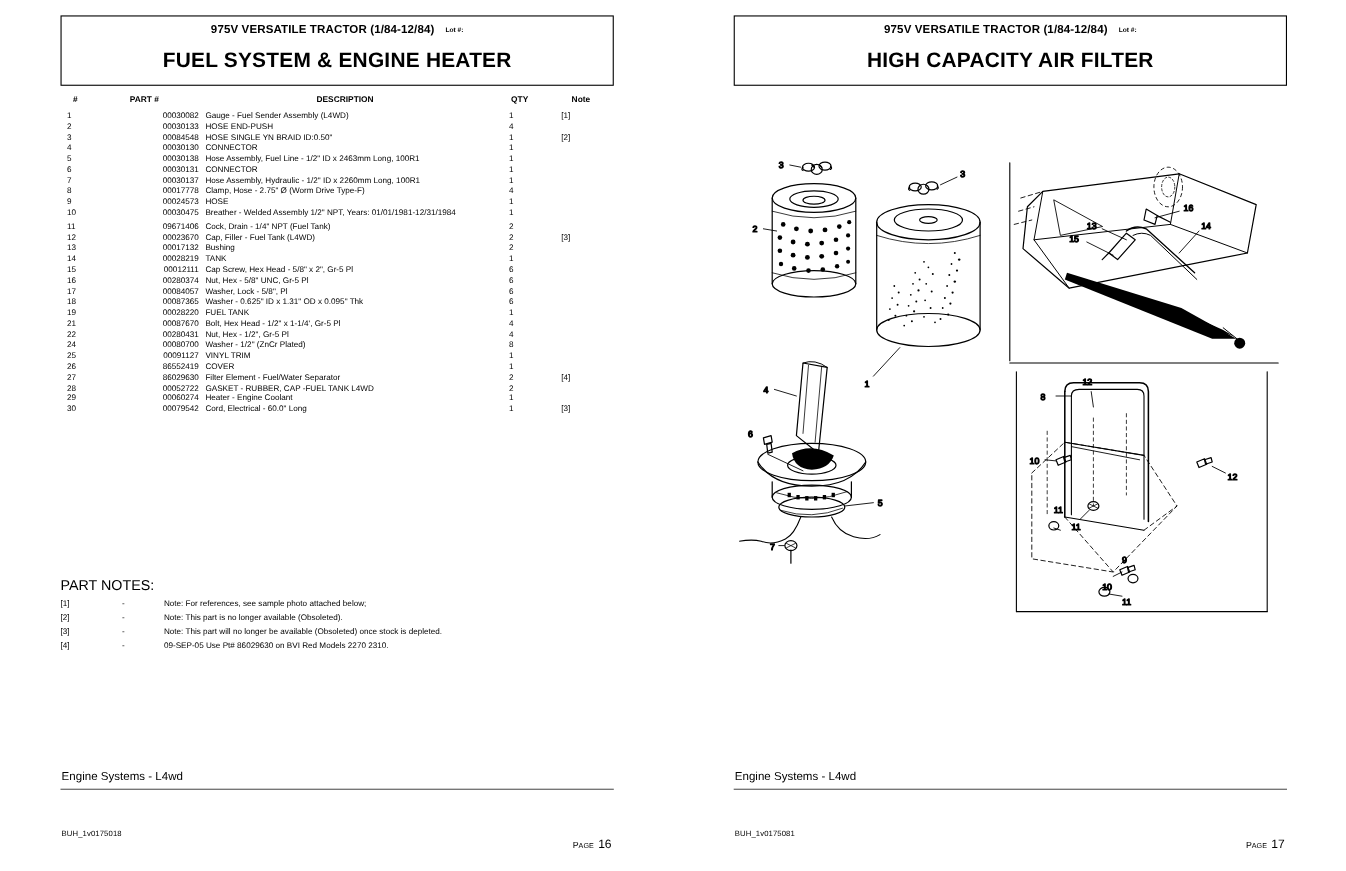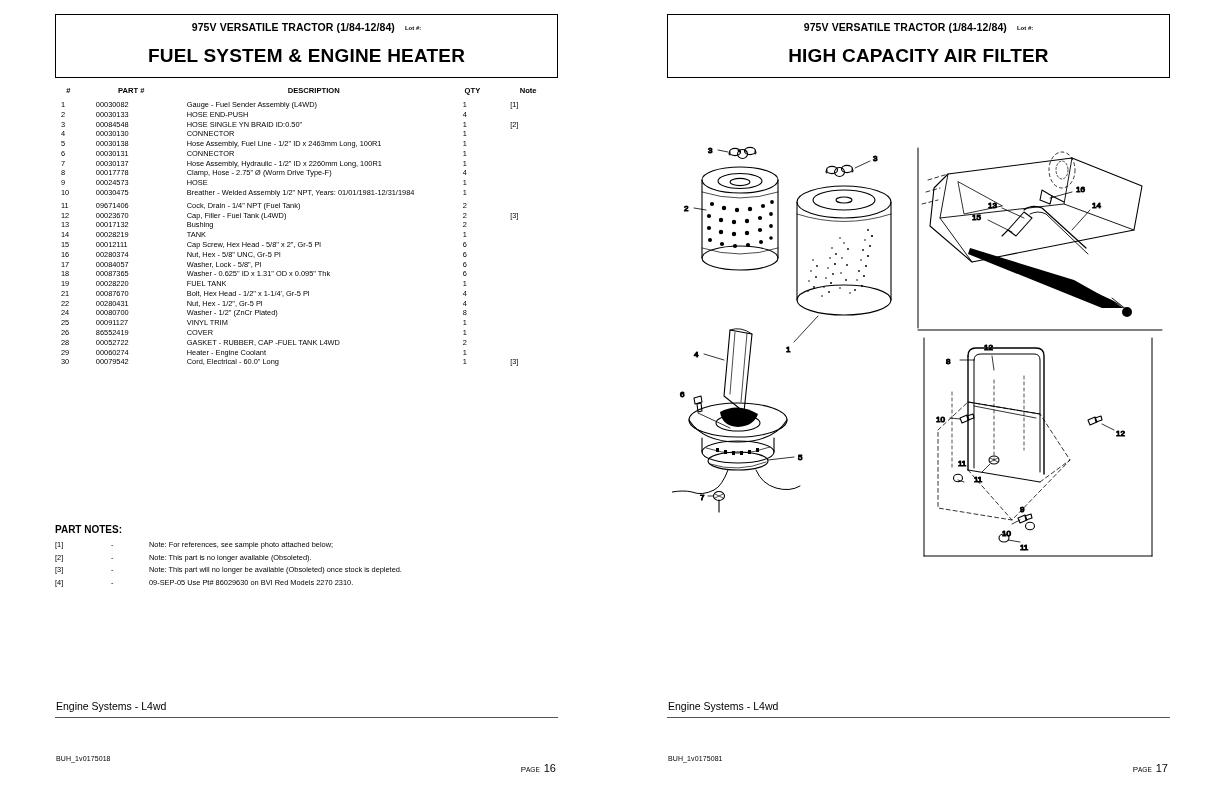--- a/index.html
+++ b/index.html
@@ -83,37 +83,37 @@
   .c-qty   { width: 50px;  text-align: center; }
   .c-note  { width: 58px;  text-align: center; }
 
   th.c-num  { text-align: center; }
   th.c-part { text-align: center; }
   th.c-desc { text-align: center; padding-left: 0 !important; }
   th.c-qty  { text-align: center; }
   th.c-note { text-align: center; }
 
   td.c-num  { text-align: left; padding-left: 6px !important; }
-  td.c-part { text-align: left; padding-left: 14px !important; }
+  td.c-part { text-align: right; padding-left: 14px !important; }
   td.c-qty  { text-align: left; padding-left: 16px !important; }
   td.c-note { text-align: left; padding-left: 12px !important; }
 
   .row-gap td { padding-top: 3px; }
 
   
   .part-notes {
     position: absolute;
     left: 55px;
     top: 524px;
     width: 503px;
     font-size: 7.4px;
   }
   .part-notes-title {
-    font-weight: bold;
-    font-size: 10px;
+    font-weight: normal;
+    font-size: 13px;
     margin-bottom: 6px;
   }
   .note-row {
     display: flex;
     margin-bottom: 4.5px;
     line-height: 1.1;
   }
   .note-ref  { width: 56px; }
   .note-dash { width: 38px; }
   .note-text { flex: 1; }
@@ -349,20 +349,27 @@
           <td class="c-desc">VINYL TRIM</td>
           <td class="c-qty">1</td>
           <td class="c-note"></td>
         </tr>
         <tr>
           <td class="c-num">26</td>
           <td class="c-part">86552419</td>
           <td class="c-desc">COVER</td>
           <td class="c-qty">1</td>
           <td class="c-note"></td>
+        </tr>
+        <tr>
+          <td class="c-num">27</td>
+          <td class="c-part">86029630</td>
+          <td class="c-desc">Filter Element - Fuel/Water Separator</td>
+          <td class="c-qty">2</td>
+          <td class="c-note">[4]</td>
         </tr>
         <tr>
           <td class="c-num">28</td>
           <td class="c-part">00052722</td>
           <td class="c-desc">GASKET - RUBBER,  CAP -FUEL TANK  L4WD</td>
           <td class="c-qty">2</td>
           <td class="c-note"></td>
         </tr>
         <tr>
           <td class="c-num">29</td>

